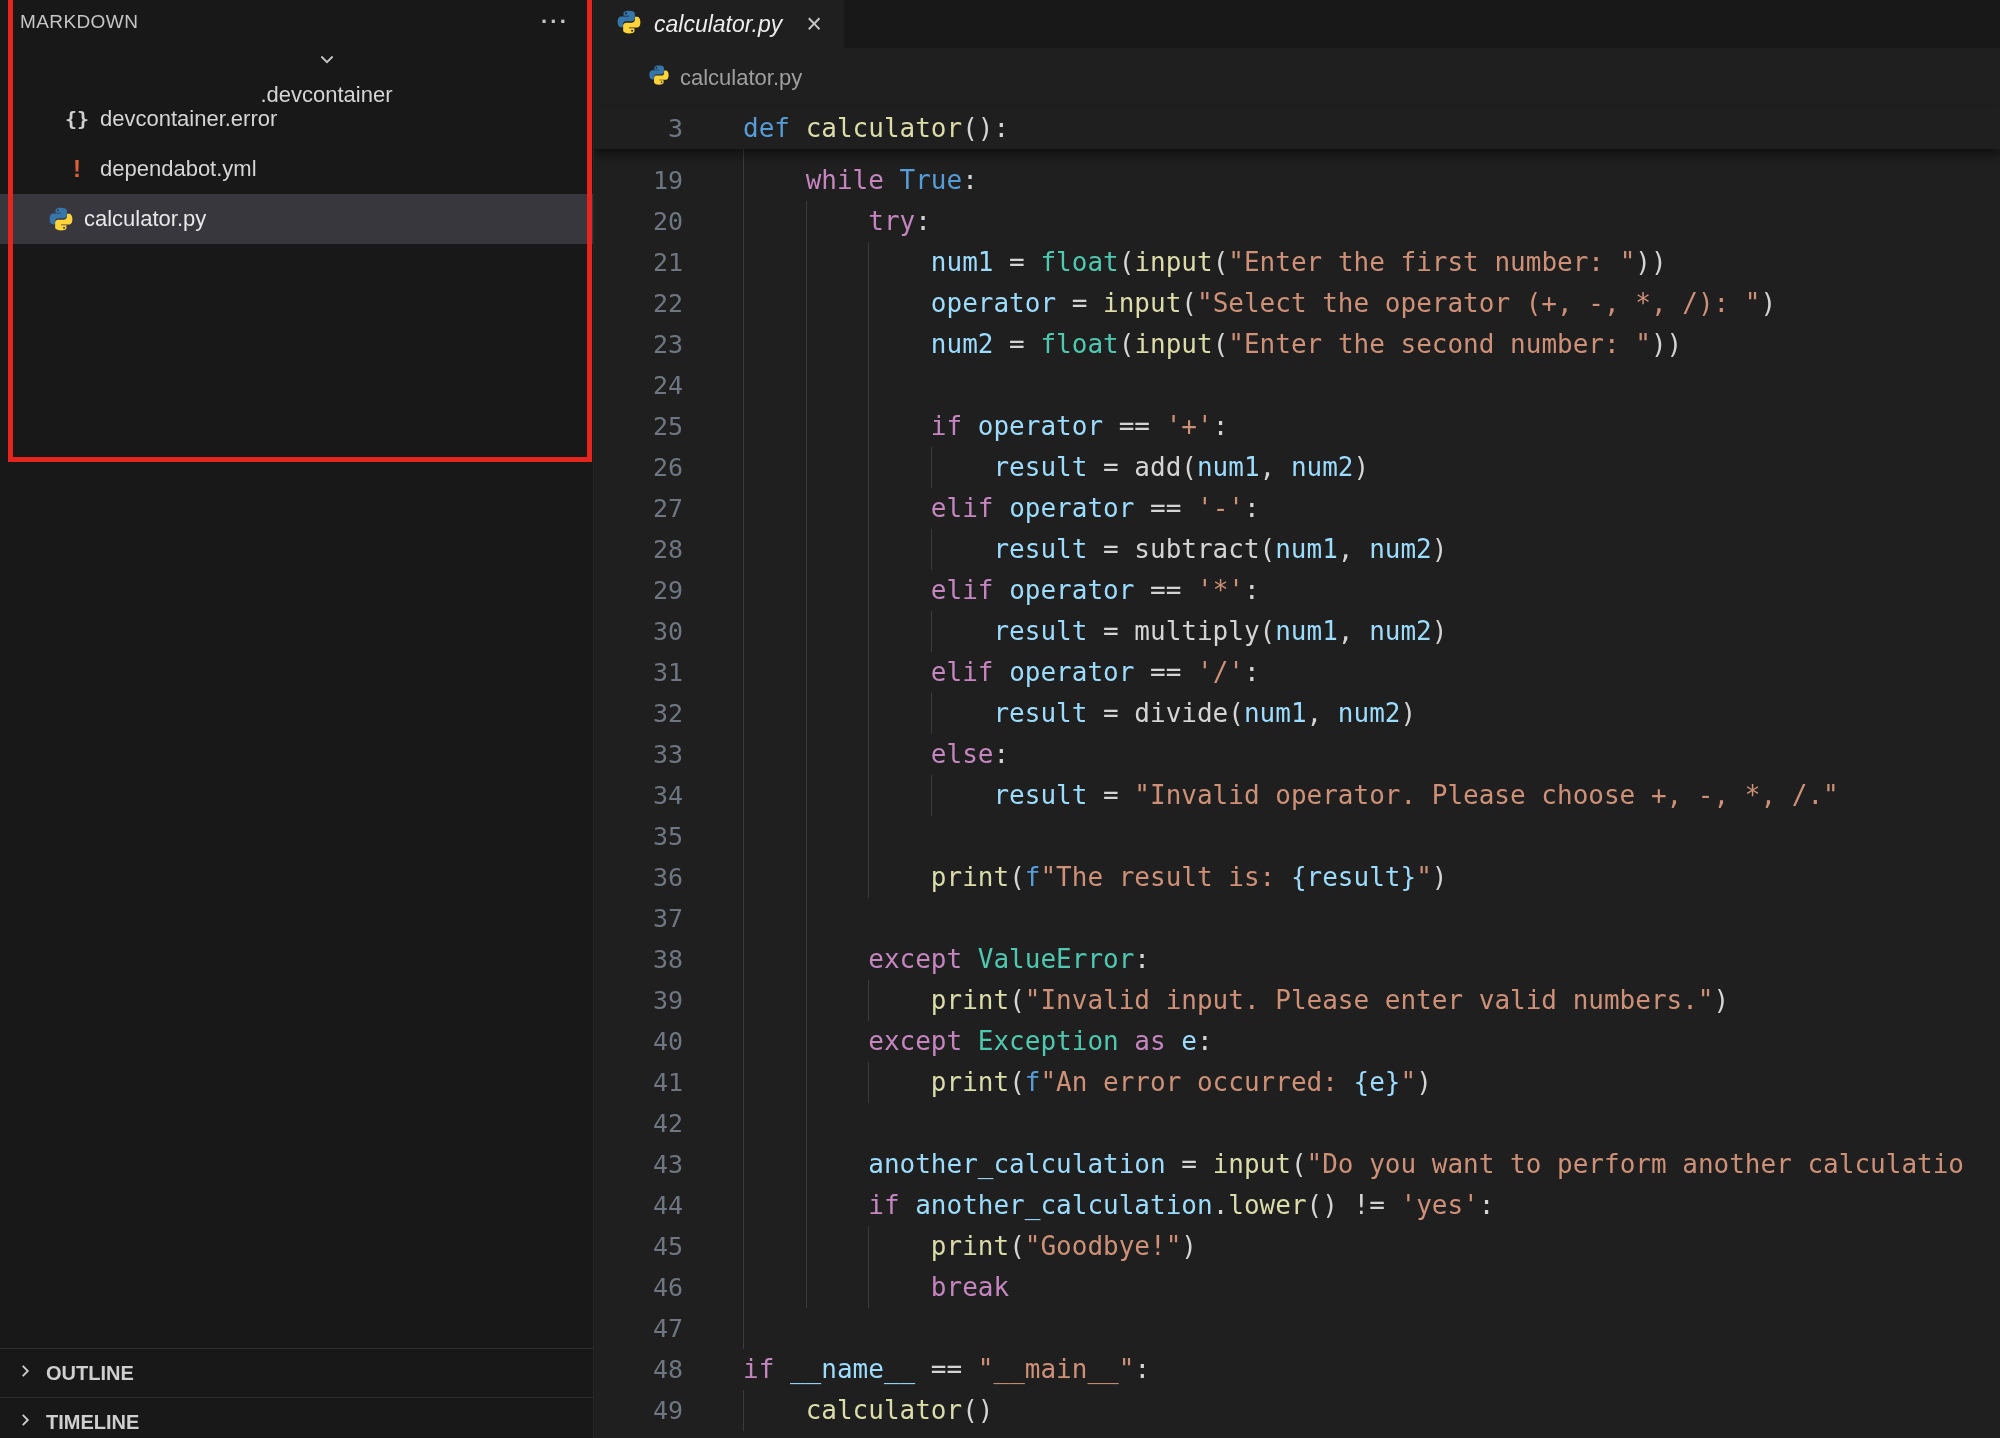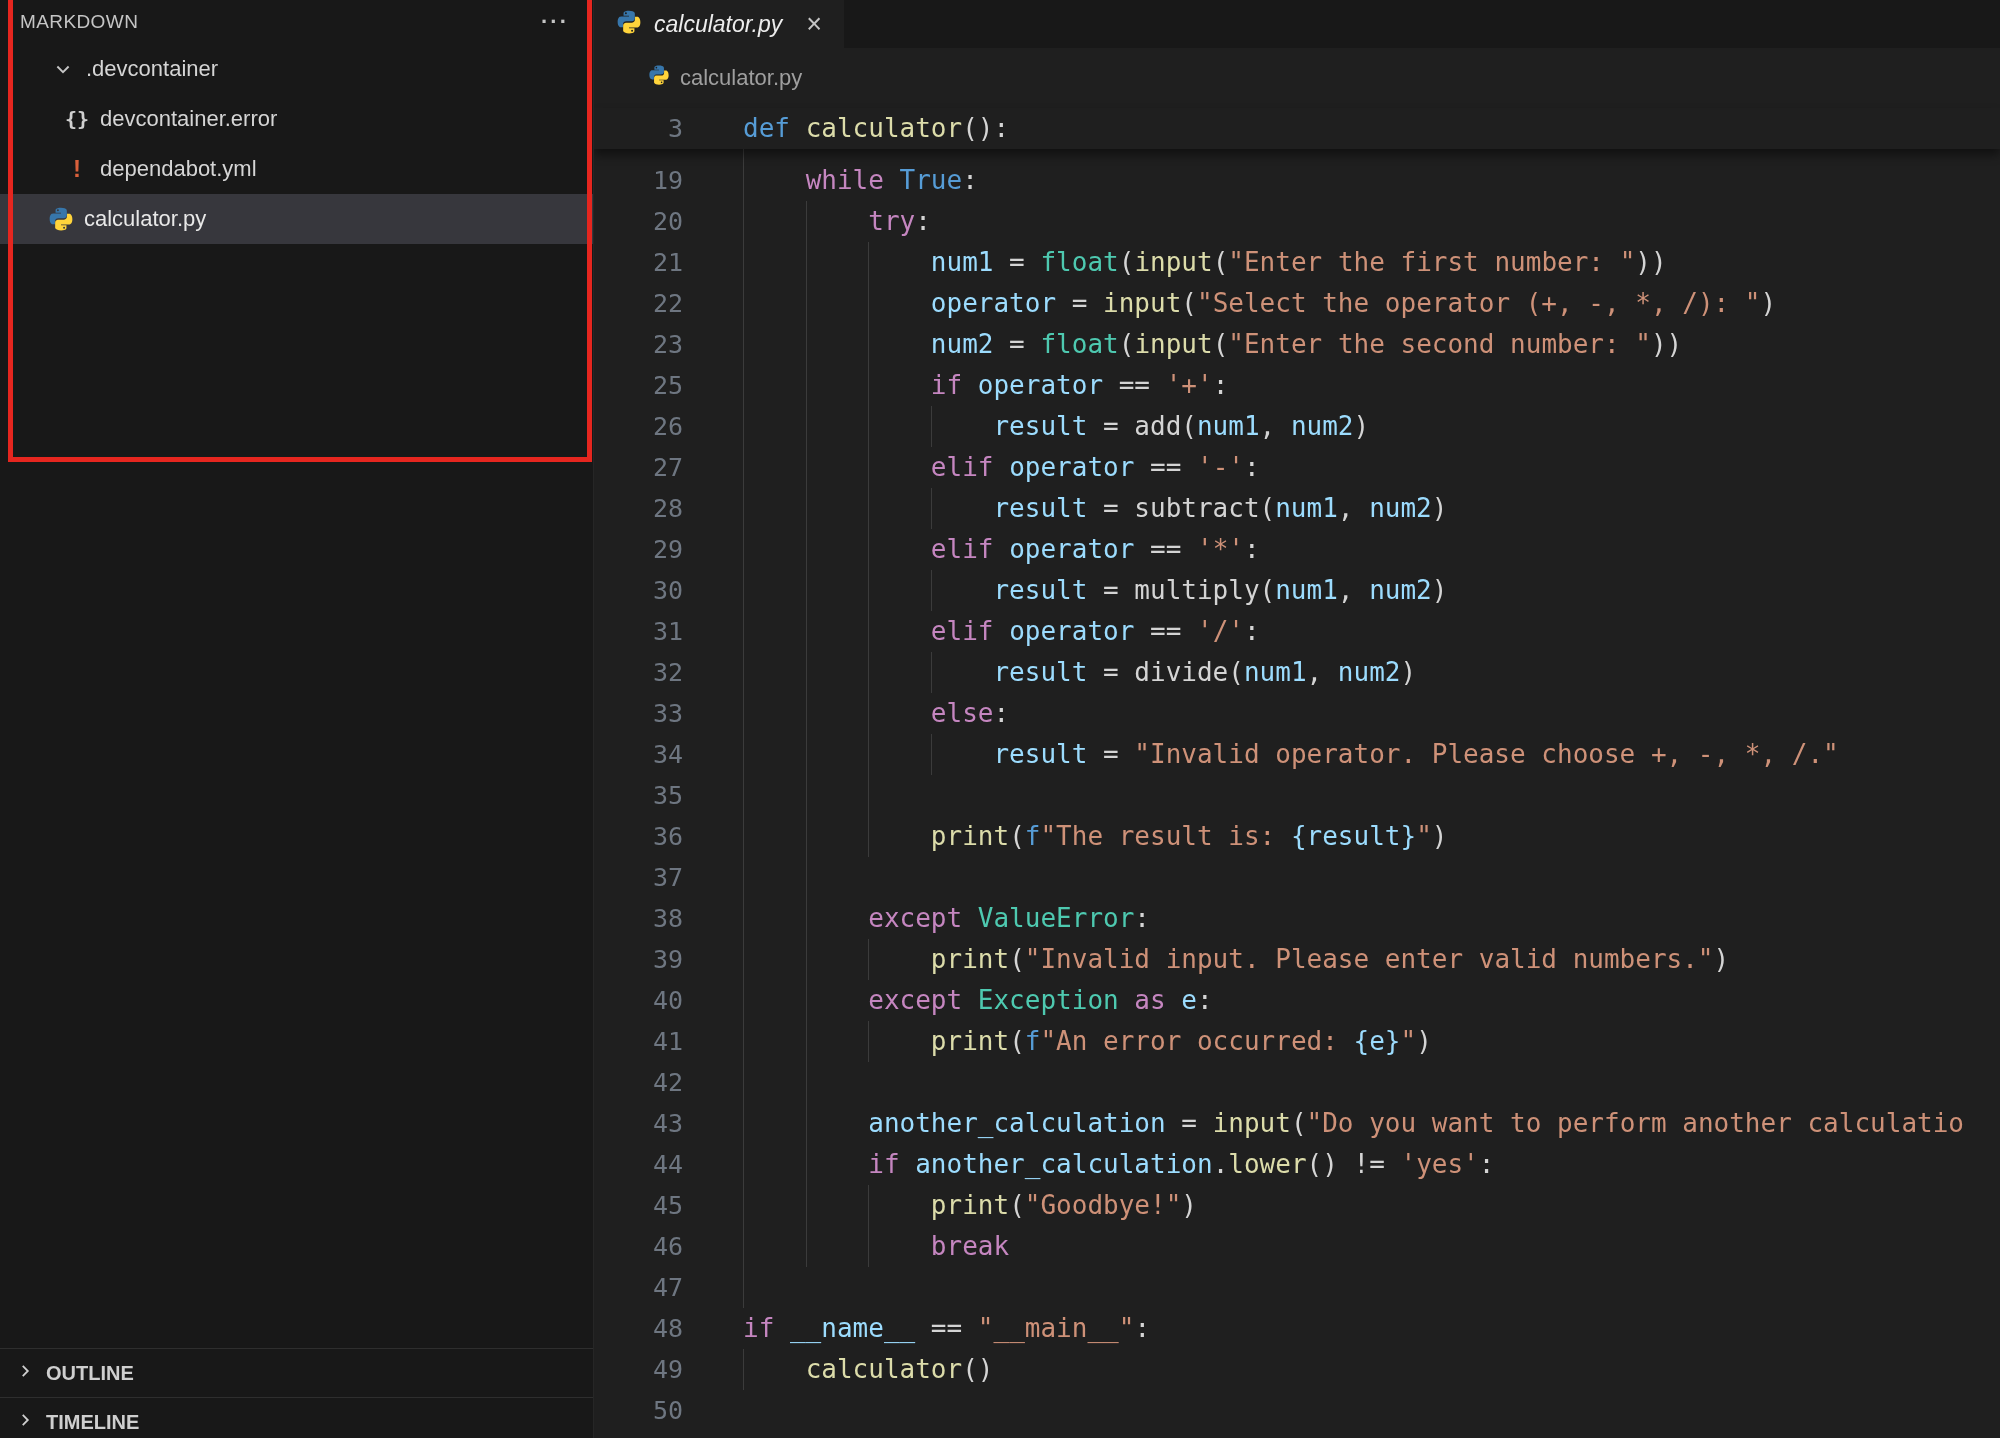--- a/index.html
+++ b/index.html
@@ -43,21 +43,21 @@
 <body>
 
 <div class="sidebar">
   <div class="sb-header">
     <span>MARKDOWN</span>
     <span class="sb-more">···</span>
   </div>
 
 
   <div>
-      <div class="tree-row" style="padding-left: 48px;">
+      <div class="tree-row" style="padding-left: 60px; flex-direction: column;">
         <span class="tree-icon">
           <svg width="20" height="20" viewBox="0 0 16 16" fill="none">
             <path d="M3.5 6l4.5 4.5L12.5 6" stroke="#c5c5c5" stroke-width="1.5"></path>
           </svg>
         </span>
         <span>.devcontainer</span>
       </div>
       <div class="tree-row" style="padding-left: 62px;">
         <span class="tree-icon">
           <span class="ic-braces">{}</span>
@@ -134,20 +134,21 @@
     </div>
 
   <div class="code-clip">
     <div class="code-lines">
         <div class="code-row"><span class="guide" style="left: calc(0ch + 149px);"></span><span class="ln" style="color: rgb(110, 118, 129);">18</span><span class="lcode"></span></div>
         <div class="code-row"><span class="guide" style="left: calc(0ch + 149px);"></span><span class="ln" style="color: rgb(110, 118, 129);">19</span><span class="lcode"><span style="color: rgb(212, 212, 212);">    </span><span style="color: rgb(197, 134, 192);">while</span><span style="color: rgb(212, 212, 212);"> </span><span style="color: rgb(86, 156, 214);">True</span><span style="color: rgb(212, 212, 212);">:</span></span></div>
         <div class="code-row"><span class="guide" style="left: calc(0ch + 149px);"></span><span class="guide" style="left: calc(4ch + 149px);"></span><span class="ln" style="color: rgb(110, 118, 129);">20</span><span class="lcode"><span style="color: rgb(212, 212, 212);">        </span><span style="color: rgb(197, 134, 192);">try</span><span style="color: rgb(212, 212, 212);">:</span></span></div>
         <div class="code-row"><span class="guide" style="left: calc(0ch + 149px);"></span><span class="guide" style="left: calc(4ch + 149px);"></span><span class="guide" style="left: calc(8ch + 149px);"></span><span class="ln" style="color: rgb(110, 118, 129);">21</span><span class="lcode"><span style="color: rgb(212, 212, 212);">            </span><span style="color: rgb(156, 220, 254);">num1</span><span style="color: rgb(212, 212, 212);"> = </span><span style="color: rgb(78, 201, 176);">float</span><span style="color: rgb(212, 212, 212);">(</span><span style="color: rgb(220, 220, 170);">input</span><span style="color: rgb(212, 212, 212);">(</span><span style="color: rgb(206, 145, 120);">"Enter the first number: "</span><span style="color: rgb(212, 212, 212);">))</span></span></div>
         <div class="code-row"><span class="guide" style="left: calc(0ch + 149px);"></span><span class="guide" style="left: calc(4ch + 149px);"></span><span class="guide" style="left: calc(8ch + 149px);"></span><span class="ln" style="color: rgb(110, 118, 129);">22</span><span class="lcode"><span style="color: rgb(212, 212, 212);">            </span><span style="color: rgb(156, 220, 254);">operator</span><span style="color: rgb(212, 212, 212);"> = </span><span style="color: rgb(220, 220, 170);">input</span><span style="color: rgb(212, 212, 212);">(</span><span style="color: rgb(206, 145, 120);">"Select the operator (+, -, *, /): "</span><span style="color: rgb(212, 212, 212);">)</span></span></div>
         <div class="code-row"><span class="guide" style="left: calc(0ch + 149px);"></span><span class="guide" style="left: calc(4ch + 149px);"></span><span class="guide" style="left: calc(8ch + 149px);"></span><span class="ln" style="color: rgb(110, 118, 129);">23</span><span class="lcode"><span style="color: rgb(212, 212, 212);">            </span><span style="color: rgb(156, 220, 254);">num2</span><span style="color: rgb(212, 212, 212);"> = </span><span style="color: rgb(78, 201, 176);">float</span><span style="color: rgb(212, 212, 212);">(</span><span style="color: rgb(220, 220, 170);">input</span><span style="color: rgb(212, 212, 212);">(</span><span style="color: rgb(206, 145, 120);">"Enter the second number: "</span><span style="color: rgb(212, 212, 212);">))</span></span></div>
+        <div class="code-row"><span class="guide" style="left: calc(0ch + 149px);"></span><span class="guide" style="left: calc(4ch + 149px);"></span><span class="guide" style="left: calc(8ch + 149px);"></span><span class="ln" style="color: rgb(110, 118, 129);">24</span><span class="lcode"></span></div>
         <div class="code-row"><span class="guide" style="left: calc(0ch + 149px);"></span><span class="guide" style="left: calc(4ch + 149px);"></span><span class="guide" style="left: calc(8ch + 149px);"></span><span class="ln" style="color: rgb(110, 118, 129);">25</span><span class="lcode"><span style="color: rgb(212, 212, 212);">            </span><span style="color: rgb(197, 134, 192);">if</span><span style="color: rgb(212, 212, 212);"> </span><span style="color: rgb(156, 220, 254);">operator</span><span style="color: rgb(212, 212, 212);"> == </span><span style="color: rgb(206, 145, 120);">'+'</span><span style="color: rgb(212, 212, 212);">:</span></span></div>
         <div class="code-row"><span class="guide" style="left: calc(0ch + 149px);"></span><span class="guide" style="left: calc(4ch + 149px);"></span><span class="guide" style="left: calc(8ch + 149px);"></span><span class="guide" style="left: calc(12ch + 149px);"></span><span class="ln" style="color: rgb(110, 118, 129);">26</span><span class="lcode"><span style="color: rgb(212, 212, 212);">                </span><span style="color: rgb(156, 220, 254);">result</span><span style="color: rgb(212, 212, 212);"> = add(</span><span style="color: rgb(156, 220, 254);">num1</span><span style="color: rgb(212, 212, 212);">, </span><span style="color: rgb(156, 220, 254);">num2</span><span style="color: rgb(212, 212, 212);">)</span></span></div>
         <div class="code-row"><span class="guide" style="left: calc(0ch + 149px);"></span><span class="guide" style="left: calc(4ch + 149px);"></span><span class="guide" style="left: calc(8ch + 149px);"></span><span class="ln" style="color: rgb(110, 118, 129);">27</span><span class="lcode"><span style="color: rgb(212, 212, 212);">            </span><span style="color: rgb(197, 134, 192);">elif</span><span style="color: rgb(212, 212, 212);"> </span><span style="color: rgb(156, 220, 254);">operator</span><span style="color: rgb(212, 212, 212);"> == </span><span style="color: rgb(206, 145, 120);">'-'</span><span style="color: rgb(212, 212, 212);">:</span></span></div>
         <div class="code-row"><span class="guide" style="left: calc(0ch + 149px);"></span><span class="guide" style="left: calc(4ch + 149px);"></span><span class="guide" style="left: calc(8ch + 149px);"></span><span class="guide" style="left: calc(12ch + 149px);"></span><span class="ln" style="color: rgb(110, 118, 129);">28</span><span class="lcode"><span style="color: rgb(212, 212, 212);">                </span><span style="color: rgb(156, 220, 254);">result</span><span style="color: rgb(212, 212, 212);"> = subtract(</span><span style="color: rgb(156, 220, 254);">num1</span><span style="color: rgb(212, 212, 212);">, </span><span style="color: rgb(156, 220, 254);">num2</span><span style="color: rgb(212, 212, 212);">)</span></span></div>
         <div class="code-row"><span class="guide" style="left: calc(0ch + 149px);"></span><span class="guide" style="left: calc(4ch + 149px);"></span><span class="guide" style="left: calc(8ch + 149px);"></span><span class="ln" style="color: rgb(110, 118, 129);">29</span><span class="lcode"><span style="color: rgb(212, 212, 212);">            </span><span style="color: rgb(197, 134, 192);">elif</span><span style="color: rgb(212, 212, 212);"> </span><span style="color: rgb(156, 220, 254);">operator</span><span style="color: rgb(212, 212, 212);"> == </span><span style="color: rgb(206, 145, 120);">'*'</span><span style="color: rgb(212, 212, 212);">:</span></span></div>
         <div class="code-row"><span class="guide" style="left: calc(0ch + 149px);"></span><span class="guide" style="left: calc(4ch + 149px);"></span><span class="guide" style="left: calc(8ch + 149px);"></span><span class="guide" style="left: calc(12ch + 149px);"></span><span class="ln" style="color: rgb(110, 118, 129);">30</span><span class="lcode"><span style="color: rgb(212, 212, 212);">                </span><span style="color: rgb(156, 220, 254);">result</span><span style="color: rgb(212, 212, 212);"> = multiply(</span><span style="color: rgb(156, 220, 254);">num1</span><span style="color: rgb(212, 212, 212);">, </span><span style="color: rgb(156, 220, 254);">num2</span><span style="color: rgb(212, 212, 212);">)</span></span></div>
         <div class="code-row"><span class="guide" style="left: calc(0ch + 149px);"></span><span class="guide" style="left: calc(4ch + 149px);"></span><span class="guide" style="left: calc(8ch + 149px);"></span><span class="ln" style="color: rgb(110, 118, 129);">31</span><span class="lcode"><span style="color: rgb(212, 212, 212);">            </span><span style="color: rgb(197, 134, 192);">elif</span><span style="color: rgb(212, 212, 212);"> </span><span style="color: rgb(156, 220, 254);">operator</span><span style="color: rgb(212, 212, 212);"> == </span><span style="color: rgb(206, 145, 120);">'/'</span><span style="color: rgb(212, 212, 212);">:</span></span></div>
         <div class="code-row"><span class="guide" style="left: calc(0ch + 149px);"></span><span class="guide" style="left: calc(4ch + 149px);"></span><span class="guide" style="left: calc(8ch + 149px);"></span><span class="guide" style="left: calc(12ch + 149px);"></span><span class="ln" style="color: rgb(110, 118, 129);">32</span><span class="lcode"><span style="color: rgb(212, 212, 212);">                </span><span style="color: rgb(156, 220, 254);">result</span><span style="color: rgb(212, 212, 212);"> = divide(</span><span style="color: rgb(156, 220, 254);">num1</span><span style="color: rgb(212, 212, 212);">, </span><span style="color: rgb(156, 220, 254);">num2</span><span style="color: rgb(212, 212, 212);">)</span></span></div>
         <div class="code-row"><span class="guide" style="left: calc(0ch + 149px);"></span><span class="guide" style="left: calc(4ch + 149px);"></span><span class="guide" style="left: calc(8ch + 149px);"></span><span class="ln" style="color: rgb(110, 118, 129);">33</span><span class="lcode"><span style="color: rgb(212, 212, 212);">            </span><span style="color: rgb(197, 134, 192);">else</span><span style="color: rgb(212, 212, 212);">:</span></span></div>
         <div class="code-row"><span class="guide" style="left: calc(0ch + 149px);"></span><span class="guide" style="left: calc(4ch + 149px);"></span><span class="guide" style="left: calc(8ch + 149px);"></span><span class="guide" style="left: calc(12ch + 149px);"></span><span class="ln" style="color: rgb(110, 118, 129);">34</span><span class="lcode"><span style="color: rgb(212, 212, 212);">                </span><span style="color: rgb(156, 220, 254);">result</span><span style="color: rgb(212, 212, 212);"> = </span><span style="color: rgb(206, 145, 120);">"Invalid operator. Please choose +, -, *, /."</span></span></div>

